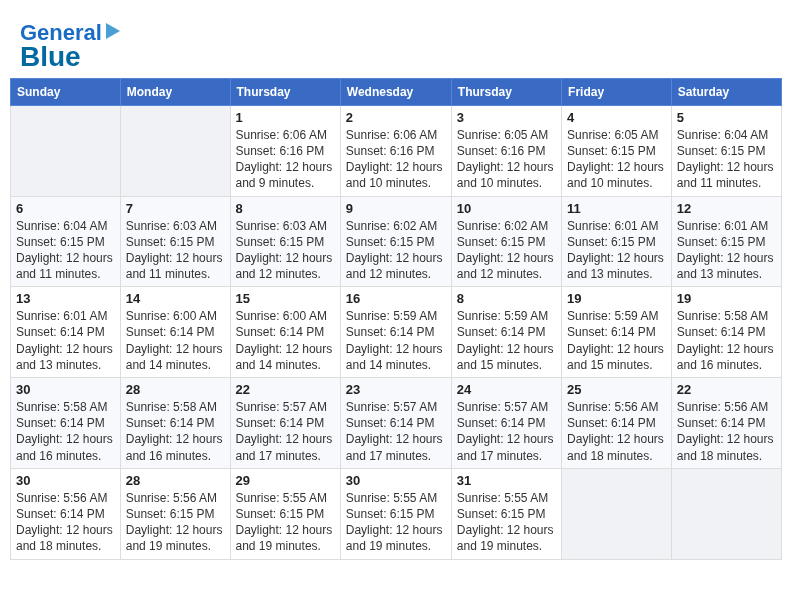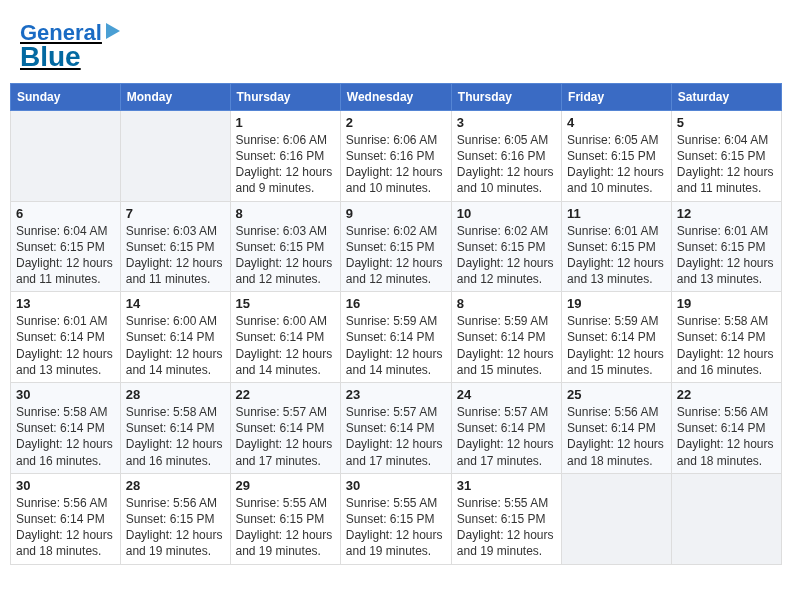--- a/index.html
+++ b/index.html
@@ -8,21 +8,20 @@
       background: #fff;
       width: 792px;
       min-height: 612px;
       padding: 10px;
     }
     .header {
       display: flex;
       justify-content: space-between;
       align-items: flex-start;
       padding: 10px 10px 5px 10px;
-      text-decoration: underline;
     }
     .logo {
       display: flex;
       flex-direction: column;
       align-items: flex-start;
     }
     .logo-text {
       font-size: 22px;
       font-weight: bold;
       color: #333;
@@ -38,21 +37,20 @@
       color: #333;
     }
     .title-block h2 {
       font-size: 16px;
       font-weight: normal;
       color: #555;
     }
     .calendar {
       width: 100%;
       border-collapse: collapse;
-      margin-top: 5px;
       font-size: 11px;
     }
     .calendar thead tr th {
       background-color: #3a6bc4;
       color: #fff;
       text-align: left;
       padding: 6px 6px;
       font-size: 12px;
       font-weight: bold;
       border: 1px solid #5585d4;

